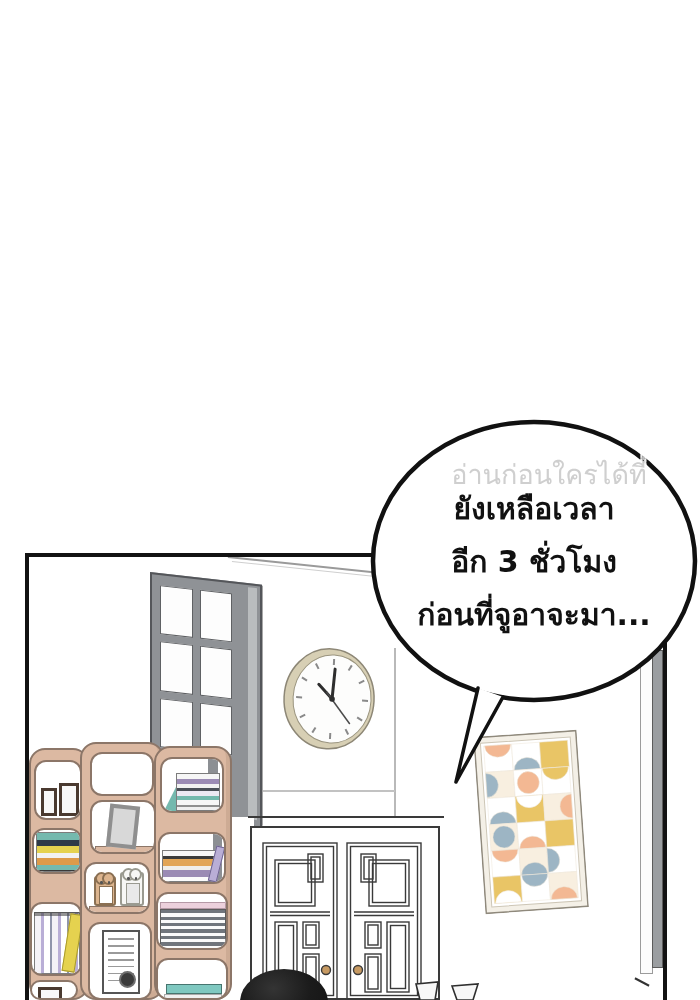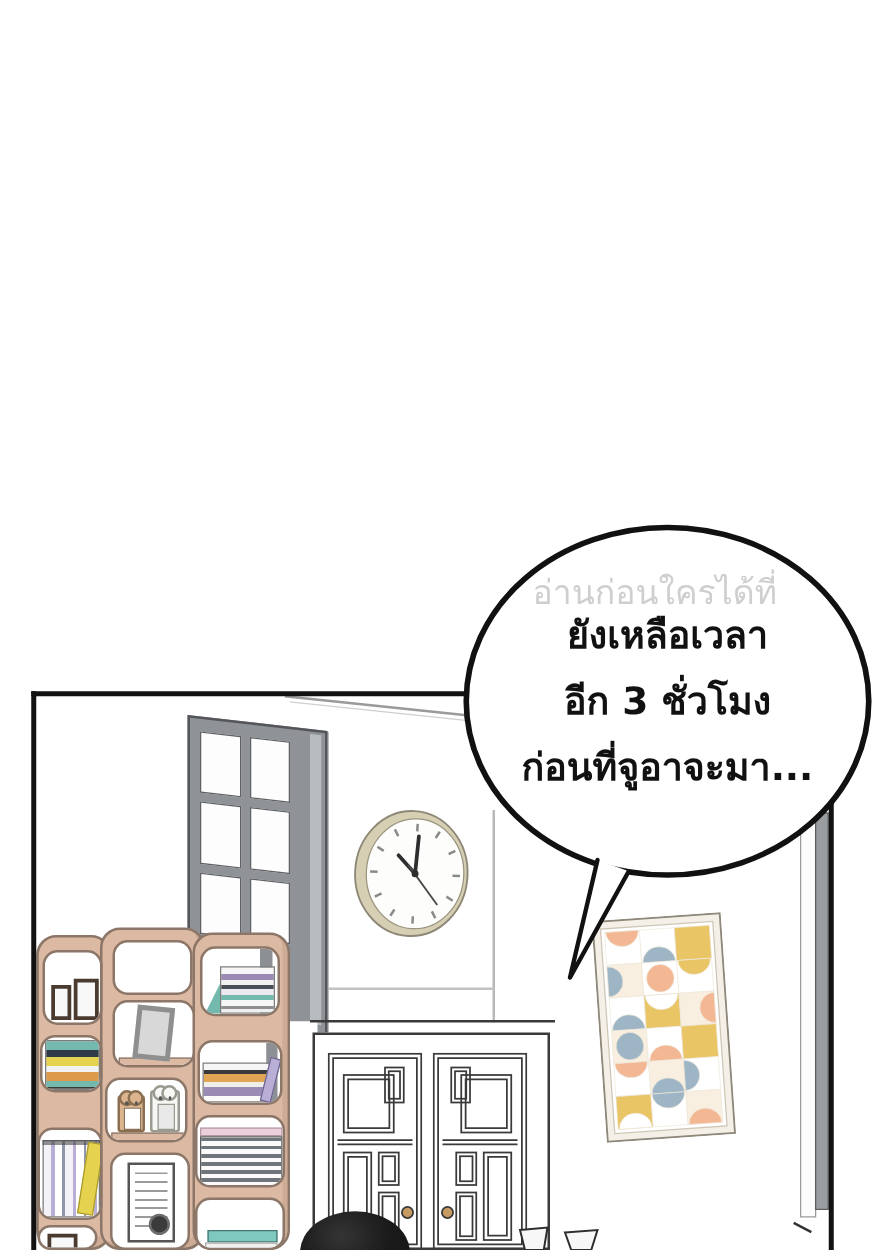--- a/index.html
+++ b/index.html
@@ -56,21 +56,21 @@
   .head{left:240px;top:969px;width:88px;height:66px;border-radius:50%;z-index:32;
         background:radial-gradient(ellipse at 38% 30%, #343434 0%, #1b1b1b 48%, #121212 100%);}
   .cups{left:410px;top:980px;width:90px;height:20px;z-index:30;}
 
   
   .bubble-svg{left:360px;top:415px;z-index:50;}
   .bubble-text{left:366px;top:482px;width:336px;text-align:center;z-index:70;
                color:#111;font-size:30px;line-height:53px;font-weight:600;}
 
   
-  .watermark{right:0;top:456px;width:270px;text-align:left;padding-right:4px;z-index:60;opacity:.92;color:#cbcbcb;}
+  .watermark{right:0;top:456px;width:270px;text-align:center;padding-right:16px;z-index:60;opacity:.92;color:#cbcbcb;}
   .watermark .w1{font-size:27px;line-height:37px;
       text-shadow:-2px -2px 0 #fff,2px -2px 0 #fff,-2px 2px 0 #fff,2px 2px 0 #fff,0 0 2px #fff;}
   .watermark .w2{font-size:31px;line-height:40px;font-weight:bold;letter-spacing:.5px;
       text-shadow:-2px -2px 0 #fff,2px -2px 0 #fff,-2px 2px 0 #fff,2px 2px 0 #fff,0 0 2px #fff;}
 </style>
 </head>
 <body>
 
 <div id="stage">
 

